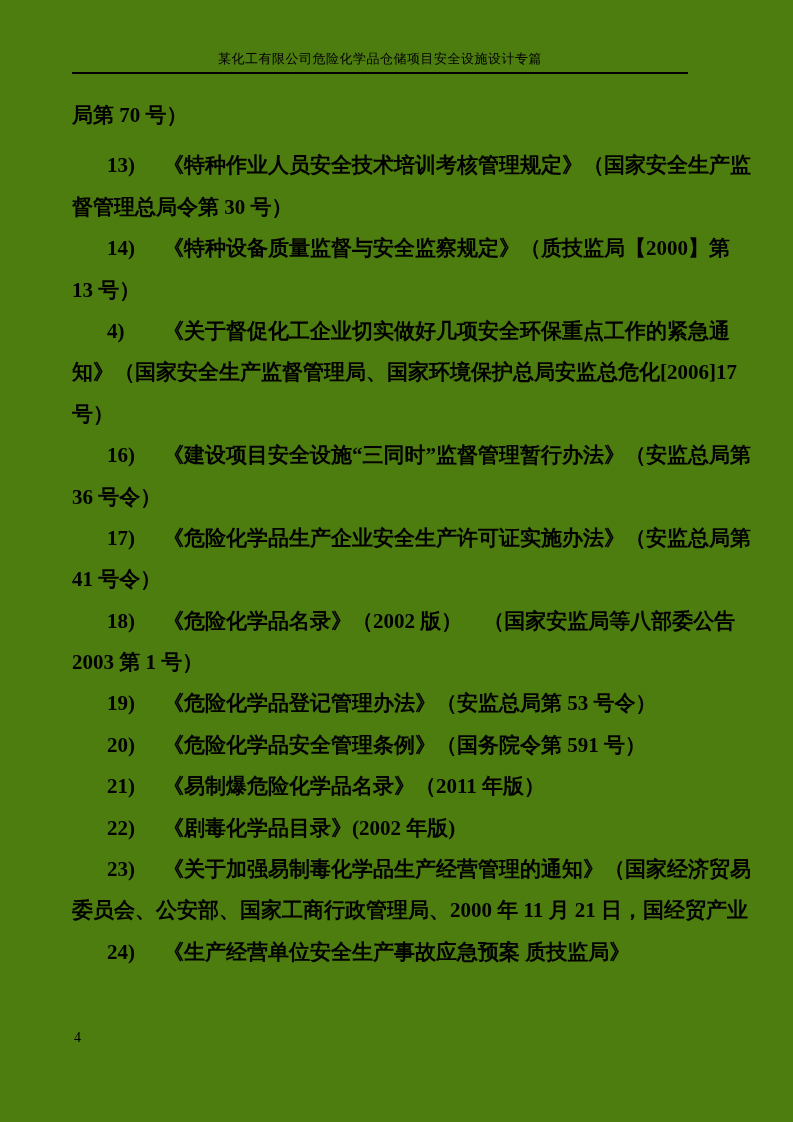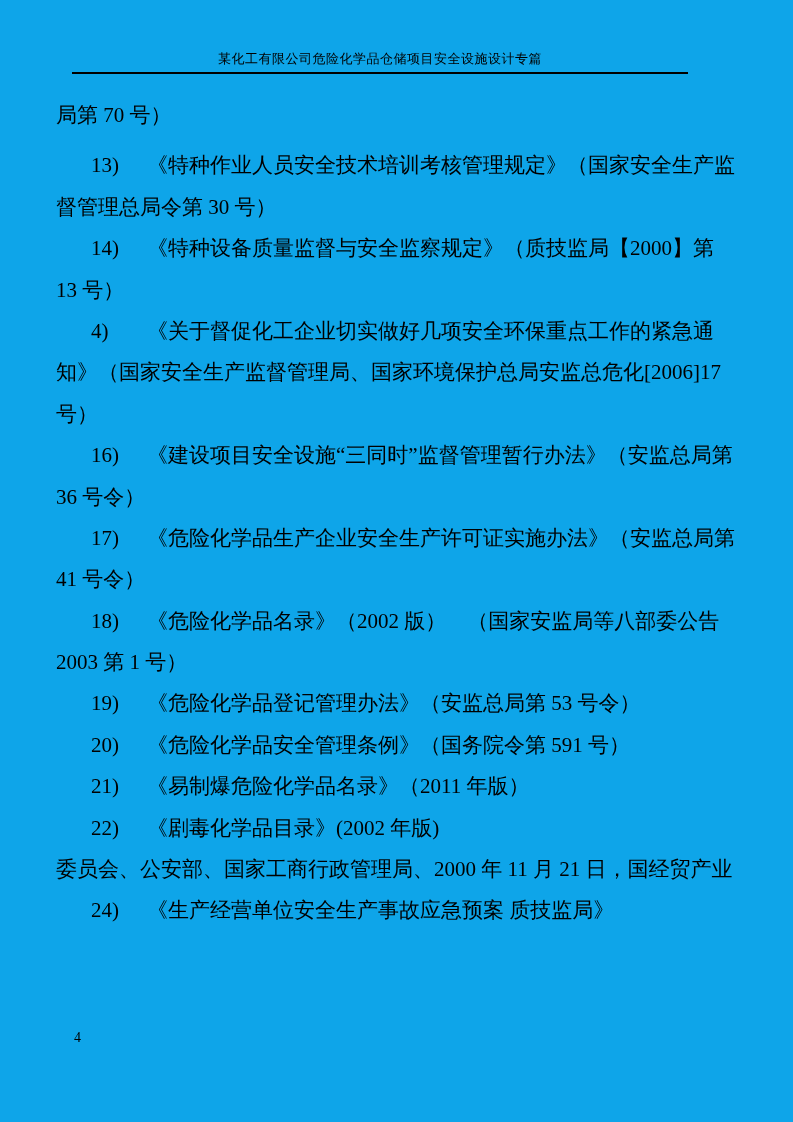--- a/index.html
+++ b/index.html
@@ -1,43 +1,44 @@
 <!DOCTYPE html>
 <html><head>
 <meta charset="utf-8">
 <style>
   html, body { margin: 0; padding: 0; background: #ffffff; }
   .page {
     position: relative;
     width: 793px;
     height: 1122px;
-    background: #0ea5e9;
+    background: #4d7c0f;
     color: #000000;
     font-family: "Liberation Serif", "DejaVu Serif", serif;
     overflow: hidden;
   }
   .header {
     position: absolute;
     top: 50px;
     left: 72px;
     width: 616px;
     text-align: center;
     font-size: 13px;
     line-height: 17px;
     border-bottom: 2px solid #000000;
     padding-bottom: 5px;
     letter-spacing: 0.5px;
   }
   .content {
     position: absolute;
     top: 95px;
-    left: 56px;
+    left: 72px;
     width: 604px;
     font-size: 21px;
     line-height: 41.4px;
+    font-weight: bold;
   }
   .line {
     height: 41.4px;
     white-space: nowrap;
   }
   .line.gap-after { margin-bottom: 9px; }
   .line.indent { padding-left: 35px; }
   .line.indent .num {
     display: inline-block;
     width: 56px;
@@ -74,18 +75,19 @@
       <div class="line indent fill"><span class="num">16)</span><span class="txt">《建设项目安全设施“三同时”监督管理暂行办法》（安监总局第</span></div>
       <div class="line"><span class="txt">36 号令）</span></div>
       <div class="line indent fill"><span class="num">17)</span><span class="txt">《危险化学品生产企业安全生产许可证实施办法》（安监总局第</span></div>
       <div class="line"><span class="txt">41 号令）</span></div>
       <div class="line indent fill"><span class="num">18)</span><span class="txt">《危险化学品名录》（2002 版）　（国家安监局等八部委公告</span></div>
       <div class="line"><span class="txt">2003 第 1 号）</span></div>
       <div class="line indent"><span class="num">19)</span><span class="txt">《危险化学品登记管理办法》（安监总局第 53 号令）</span></div>
       <div class="line indent"><span class="num">20)</span><span class="txt">《危险化学品安全管理条例》（国务院令第 591 号）</span></div>
       <div class="line indent"><span class="num">21)</span><span class="txt">《易制爆危险化学品名录》（2011 年版）</span></div>
       <div class="line indent"><span class="num">22)</span><span class="txt">《剧毒化学品目录》(2002 年版)</span></div>
+      <div class="line indent fill"><span class="num">23)</span><span class="txt">《关于加强易制毒化学品生产经营管理的通知》（国家经济贸易</span></div>
       <div class="line fill"><span class="txt">委员会、公安部、国家工商行政管理局、2000 年 11 月 21 日，国经贸产业</span></div>
       <div class="line indent"><span class="num">24)</span><span class="txt">《生产经营单位安全生产事故应急预案 质技监局》</span></div>
     </div>
 
   <div class="page-number">4</div>
 </div>
 
 </body></html>

